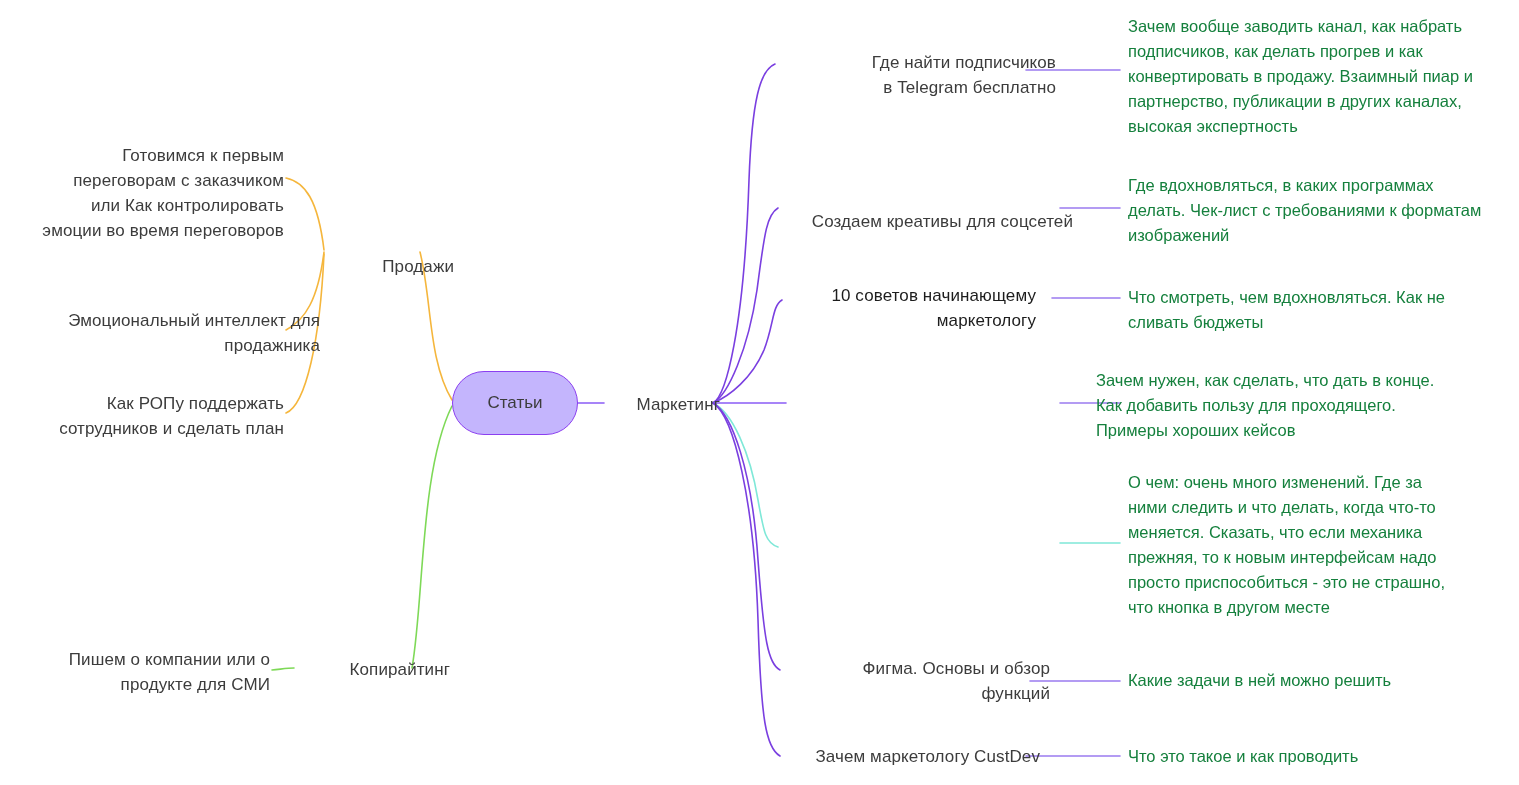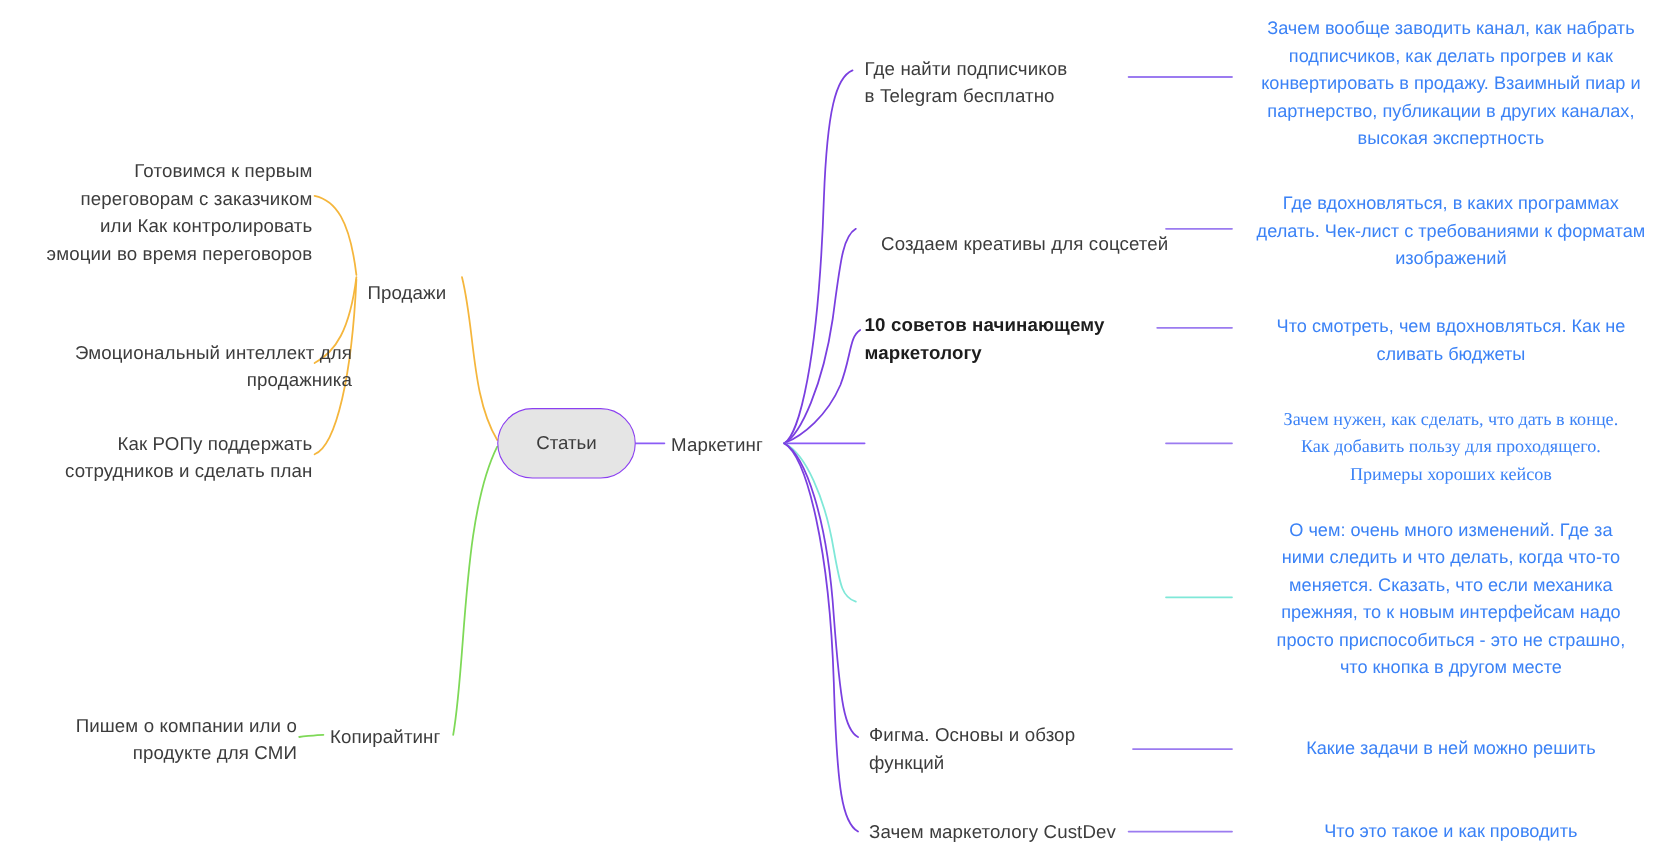--- a/index.html
+++ b/index.html
@@ -30,42 +30,42 @@
   }
   .node-label {
     position: absolute;
     font-size: 17px;
     line-height: 25px;
     color: #3c3c3c;
     white-space: pre-line;
     letter-spacing: 0.1px;
   }
   .align-right { text-align: right; }
-  .align-left  { text-align: left; }
-  .bold { font-weight: bold; color: #1d1d1d; }
+  .align-left  { text-align: right; }
+  .bold { font-weight: normal; color: #1d1d1d; }
 
   .root-node {
     position: absolute;
     border: 1.6px solid #8b3ff0;
     border-radius: 36px;
-    background: #e5e5e5;
+    background: #c4b5fd;
     display: flex;
     align-items: center;
     justify-content: center;
     font-size: 17px;
     color: #3c3c3c;
     box-sizing: border-box;
   }
   .desc {
     position: absolute;
     font-size: 16.5px;
     line-height: 25px;
-    color: #3b82f6;
+    color: #15803d;
     white-space: pre-line;
-    text-align: center;
+    text-align: left;
   }
 </style>
 </head>
 <body>
 
 <div id="mindmap">
 
   <svg id="connectors" viewBox="0 0 1519 785" xmlns="http://www.w3.org/2000/svg">
     <g fill="none" stroke-width="1.6" stroke-linecap="round">
 
@@ -133,21 +133,21 @@
   <div class="node-label align-left" style="left:786px; top:209px; width:272px;margin-left:15px;">Создаем креативы для соцсетей</div>
   <div class="desc" style="left:1128px; top:173px; width:382px;">Где вдохновляться, в каких программах
 делать. Чек-лист с требованиями к форматам
 изображений</div>
 
   <div class="node-label align-left bold" style="left:786px; top:283px; width:250px;">10 советов начинающему
 маркетологу</div>
   <div class="desc" style="left:1128px; top:285px; width:382px;">Что смотреть, чем вдохновляться. Как не
 сливать бюджеты</div>
 
-  <div class="desc" style="left:1128px; top:368px; width:382px;font-family:Liberation Serif, serif;">Зачем нужен, как сделать, что дать в конце.
+  <div class="desc" style="left:1096px; top:368px; width:382px;">Зачем нужен, как сделать, что дать в конце.
 Как добавить пользу для проходящего.
 Примеры хороших кейсов</div>
 
   <div class="desc" style="left:1128px; top:470px; width:382px;">О чем: очень много изменений. Где за
 ними следить и что делать, когда что-то
 меняется. Сказать, что если механика
 прежняя, то к новым интерфейсам надо
 просто приспособиться - это не страшно,
 что кнопка в другом месте</div>
 

